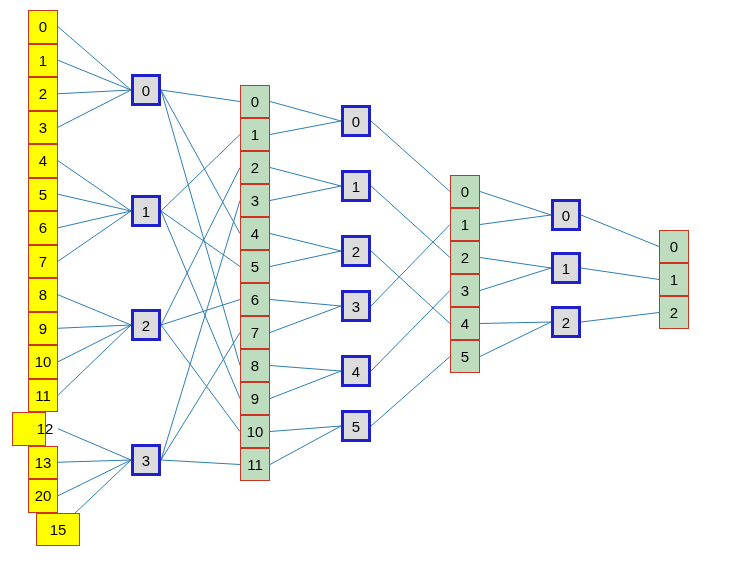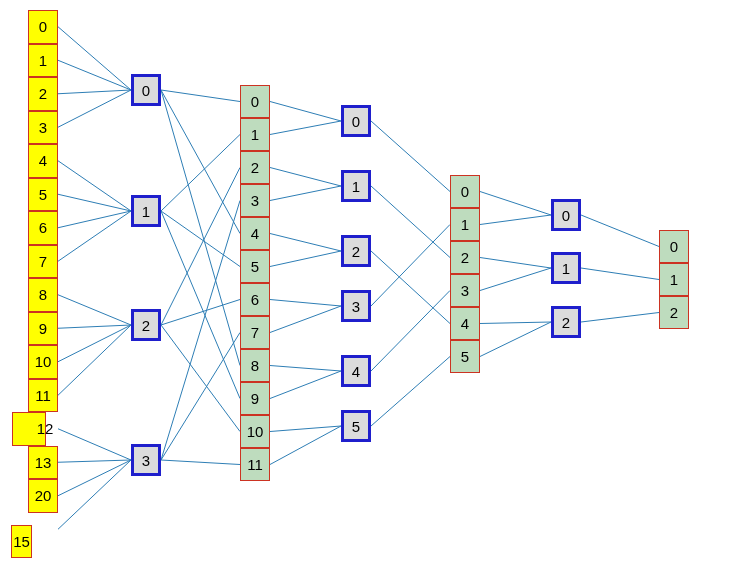--- a/index.html
+++ b/index.html
@@ -91,21 +91,21 @@
     <div class="node cell-yellow" style="left: 28px; top: 177.5px; width: 30px; height: 33.5px;">5</div>
     <div class="node cell-yellow" style="left: 28px; top: 211px; width: 30px; height: 33.5px;">6</div>
     <div class="node cell-yellow" style="left: 28px; top: 244.5px; width: 30px; height: 33.5px;">7</div>
     <div class="node cell-yellow" style="left: 28px; top: 278px; width: 30px; height: 33.5px;">8</div>
     <div class="node cell-yellow" style="left: 28px; top: 311.5px; width: 30px; height: 33.5px;">9</div>
     <div class="node cell-yellow" style="left: 28px; top: 345px; width: 30px; height: 33.5px;">10</div>
     <div class="node cell-yellow" style="left: 28px; top: 378.5px; width: 30px; height: 33.5px;">11</div>
     <div class="node cell-yellow" style="left: 12px; top: 412px; width: 30px; height: 33.5px; padding-left: 32px;">12</div>
     <div class="node cell-yellow" style="left: 28px; top: 445.5px; width: 30px; height: 33.5px;">13</div>
     <div class="node cell-yellow" style="left: 28px; top: 479px; width: 30px; height: 33.5px;">20</div>
-    <div class="node cell-yellow" style="left: 11px; top: 512.5px; width: 21px; height: 33.5px; margin-top: 12px;">15</div>
+    <div class="node cell-yellow" style="left: 36px; top: 512.5px; width: 44px; height: 33.5px;">15</div>
     <div class="node box-blue" style="left: 131px; top: 74px; width: 30px; height: 32px;">0</div>
     <div class="node box-blue" style="left: 131px; top: 195px; width: 30px; height: 32px;">1</div>
     <div class="node box-blue" style="left: 131px; top: 309px; width: 30px; height: 32px;">2</div>
     <div class="node box-blue" style="left: 131px; top: 444px; width: 30px; height: 32px;">3</div>
     <div class="node cell-green" style="left: 240px; top: 85px; width: 30px; height: 33px;">0</div>
     <div class="node cell-green" style="left: 240px; top: 118px; width: 30px; height: 33px;">1</div>
     <div class="node cell-green" style="left: 240px; top: 151px; width: 30px; height: 33px;">2</div>
     <div class="node cell-green" style="left: 240px; top: 184px; width: 30px; height: 33px;">3</div>
     <div class="node cell-green" style="left: 240px; top: 217px; width: 30px; height: 33px;">4</div>
     <div class="node cell-green" style="left: 240px; top: 250px; width: 30px; height: 33px;">5</div>

